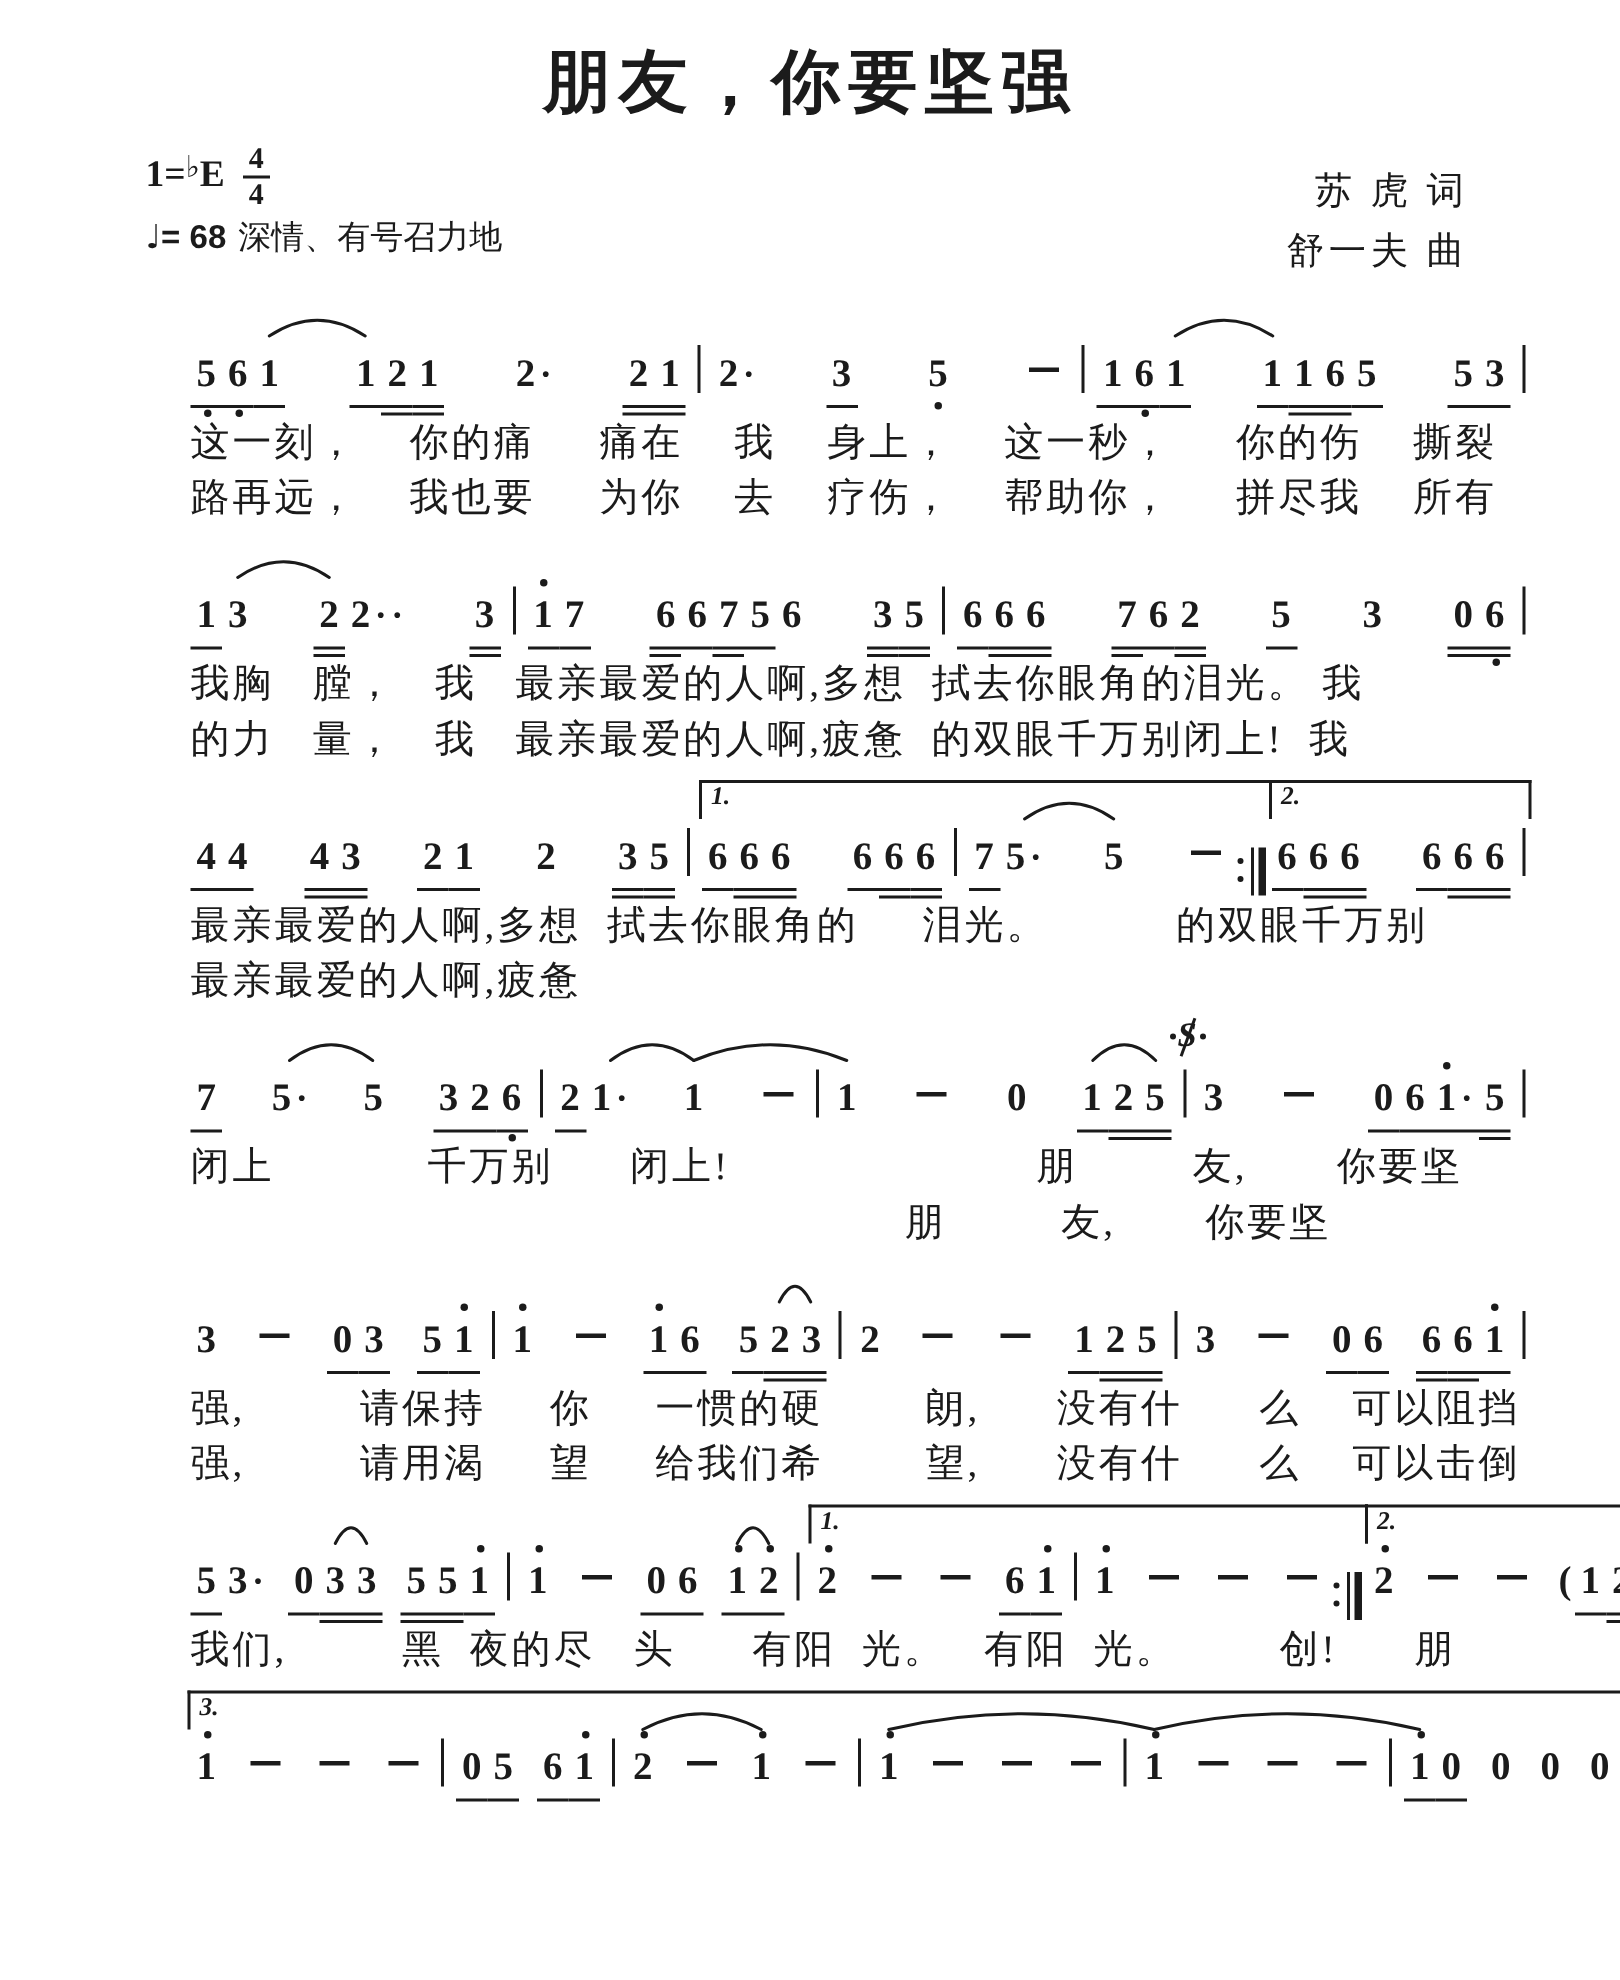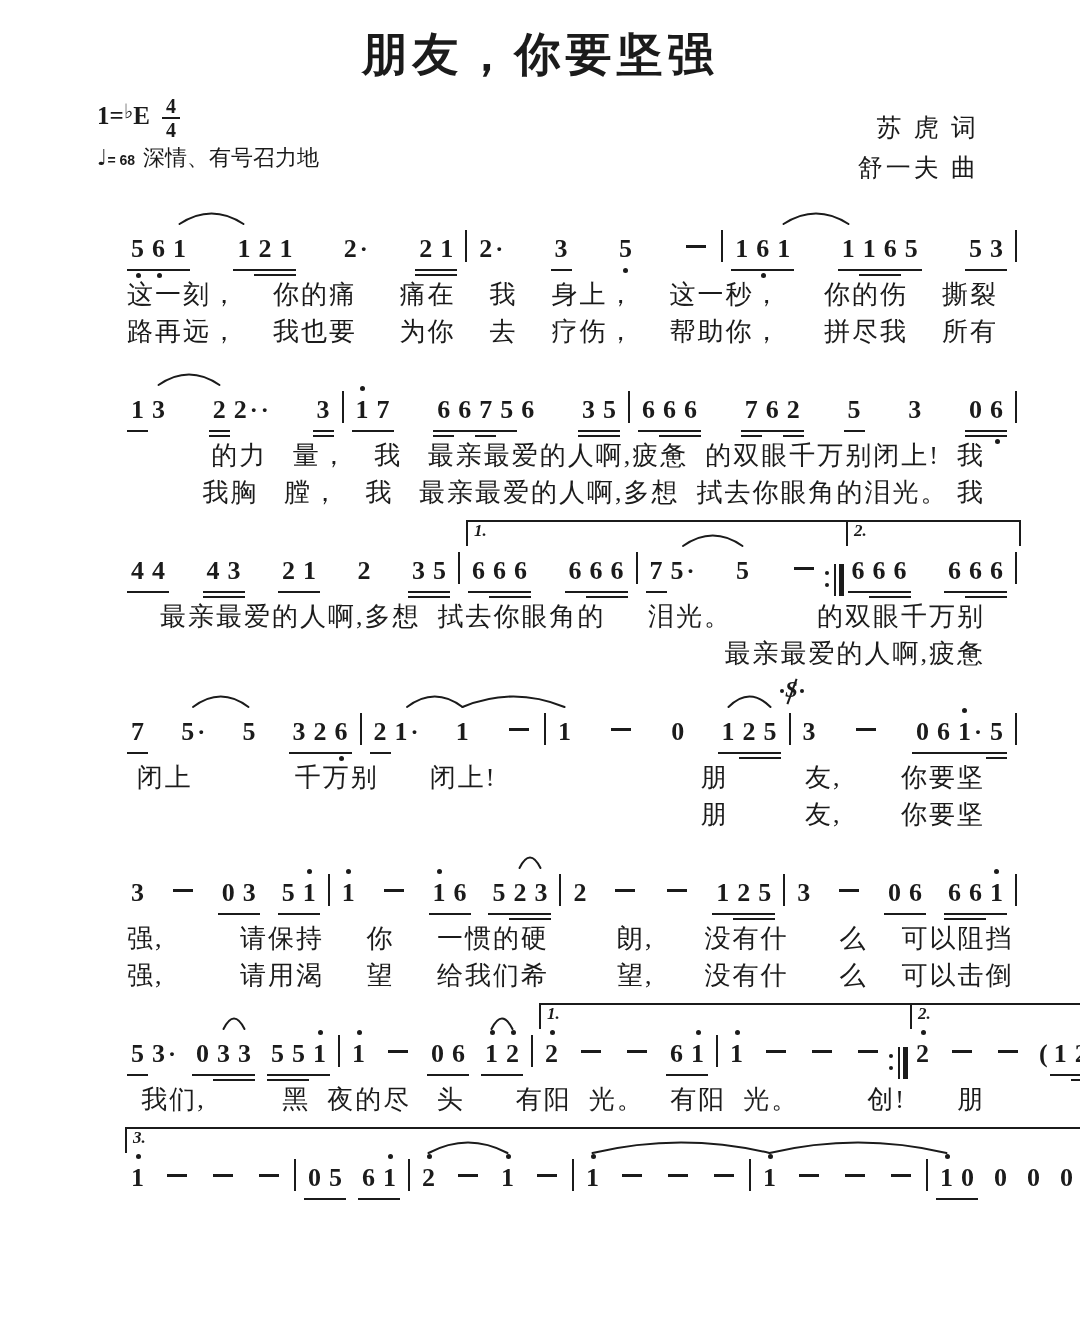--- a/index.html
+++ b/index.html
@@ -13,21 +13,21 @@
   .meta{position:relative;height:104px;}
   .keyblock{position:absolute;left:2px;top:2px;}
   .keyline{font-size:25px;font-weight:bold;line-height:34px;}
   .flat{font-family:"DejaVu Sans",sans-serif;font-size:20px;vertical-align:6px;font-weight:bold;}
   .meter{display:inline-block;vertical-align:middle;margin-left:12px;text-align:center;
          font-size:20px;font-weight:bold;line-height:20px;}
   .meter .t{display:block;border-bottom:2px solid #1b1b1b;padding:0 4px 1px;}
   .meter .b{display:block;padding-top:1px;}
   .tempoline{font-size:22px;line-height:36px;}
   .qnote{font-family:"DejaVu Sans",sans-serif;font-size:22px;font-weight:bold;}
-  .tempoval{font-weight:bold;font-family:"Liberation Sans",sans-serif;font-size:14px;}
+  .tempoval{font-weight:bold;font-family:"Liberation Sans",sans-serif;font-size:22px;}
   .expr{font-size:22px;margin-left:8px;}
   .credits{position:absolute;right:6px;top:16px;text-align:right;}
   .credits div{font-size:25px;letter-spacing:3px;line-height:40px;}
 
   
   .score-line{position:relative;padding-top:34px;margin-bottom:7px;margin-left:32px;}
   .overlay{position:absolute;top:0;left:0;right:0;height:34px;pointer-events:none;}
   .overlay svg{position:absolute;top:0;left:0;}
   .volta{position:absolute;top:2px;height:24px;border-top:2px solid #1b1b1b;
          border-left:2px solid #1b1b1b;border-right:2px solid #1b1b1b;}
@@ -61,21 +61,21 @@
   .endbar,.repbar{display:inline-block;vertical-align:-5px;margin:0 4px;white-space:nowrap;}
   .endbar i,.repbar i{display:inline-block;vertical-align:top;}
   .thin{width:2px;height:32px;background:#1b1b1b;margin-right:3px;}
   .thick{width:5px;height:32px;background:#1b1b1b;}
   .rdots{width:5px;height:32px;position:relative;margin-right:4px;}
   .rdots b{position:absolute;left:0;width:4px;height:4px;border-radius:50%;background:#1b1b1b;}
   .rdots b:first-child{top:7px;} .rdots b:last-child{top:19px;}
   .paren{font:bold 26px "Liberation Serif",serif;margin:0 2px;}
 
   .lyrics-row{font-size:26px;letter-spacing:2px;line-height:37px;height:37px;
-              white-space:pre;font-family:"Liberation Serif",serif;text-align:right;}
+              white-space:pre;font-family:"Liberation Serif",serif;}
 </style>
 </head>
 <body>
 
 <div class="sheet">
   <h1 class="title">朋友，你要坚强</h1>
 
   <div class="meta">
     <div class="keyblock">
       <div class="keyline">
@@ -103,22 +103,22 @@
         <div class="lyrics-row">这一刻，    你的痛     痛在    我    身上，    这一秒，     你的伤    撕裂</div>
         <div class="lyrics-row">路再远，    我也要     为你    去    疗伤，    帮助你，     拼尽我    所有</div>
       </div>
       <div class="score-line">
         <div class="overlay">
           <svg width="890" height="34">
             <path d="M 31.5 28 Q 62 7 92.5 28" fill="none" stroke="#1b1b1b" stroke-width="2" stroke-linecap="round"></path>
           </svg>
         </div>
         <div class="notes-row"><span class="note"><b class="dg">1</b><i class="ul ul1"></i></span><span class="note"><b class="dg">3</b></span><span class="gap" style="width: 39.75px;"></span><span class="note"><b class="dg">2</b><i class="ul ul1"></i><i class="ul ul2"></i></span><span class="note"><b class="dg">2</b><b class="aug">·</b><b class="aug">·</b></span><span class="gap" style="width: 39.75px;"></span><span class="note"><b class="dg">3</b><i class="ul ul1"></i><i class="ul ul2"></i></span><span class="bar"></span><span class="note"><b class="dg">1<i class="hid"></i></b><i class="ul ul1"></i></span><span class="note"><b class="dg">7</b><i class="ul ul1"></i></span><span class="gap" style="width: 39.75px;"></span><span class="note"><b class="dg">6</b><i class="ul ul1"></i><i class="ul ul2"></i></span><span class="note"><b class="dg">6</b><i class="ul ul1"></i></span><span class="note"><b class="dg">7</b><i class="ul ul1"></i><i class="ul ul2"></i></span><span class="note"><b class="dg">5</b><i class="ul ul1"></i></span><span class="note"><b class="dg">6</b></span><span class="gap" style="width: 39.75px;"></span><span class="note"><b class="dg">3</b><i class="ul ul1"></i><i class="ul ul2"></i></span><span class="note"><b class="dg">5</b><i class="ul ul1"></i><i class="ul ul2"></i></span><span class="bar"></span><span class="note"><b class="dg">6</b><i class="ul ul1"></i></span><span class="note"><b class="dg">6</b><i class="ul ul1"></i><i class="ul ul2"></i></span><span class="note"><b class="dg">6</b><i class="ul ul1"></i><i class="ul ul2"></i></span><span class="gap" style="width: 39.75px;"></span><span class="note"><b class="dg">7</b><i class="ul ul1"></i><i class="ul ul2"></i></span><span class="note"><b class="dg">6</b><i class="ul ul1"></i></span><span class="note"><b class="dg">2</b><i class="ul ul1"></i><i class="ul ul2"></i></span><span class="gap" style="width: 39.75px;"></span><span class="note"><b class="dg">5</b><i class="ul ul1"></i></span><span class="gap" style="width: 39.75px;"></span><span class="note"><b class="dg">3</b></span><span class="gap" style="width: 39.75px;"></span><span class="note"><b class="dg">0</b><i class="ul ul1"></i><i class="ul ul2"></i></span><span class="note"><b class="dg">6<i class="lod" style="bottom: -19px;"></i></b><i class="ul ul1"></i><i class="ul ul2"></i></span><span class="bar"></span></div>
+        <div class="lyrics-row">我胸   膛，   我   最亲最爱的人啊,多想  拭去你眼角的泪光。 我</div>
         <div class="lyrics-row">的力   量，   我   最亲最爱的人啊,疲惫  的双眼千万别闭上!  我</div>
-        <div class="lyrics-row">我胸   膛，   我   最亲最爱的人啊,多想  拭去你眼角的泪光。 我</div>
       </div>
       <div class="score-line">
         <div class="overlay">
           <svg width="890" height="34">
             <path d="M 556 28 Q 585.75 7 615.5 28" fill="none" stroke="#1b1b1b" stroke-width="2" stroke-linecap="round"></path>
           </svg>
           <div class="volta" style="left: 339px; width: 378px;"><b>1.</b></div>
           <div class="volta" style="left: 719px; width: 171px;"><b>2.</b></div>
         </div>
         <div class="notes-row"><span class="note"><b class="dg">4</b><i class="ul ul1"></i></span><span class="note"><b class="dg">4</b><i class="ul ul1"></i></span><span class="gap" style="width: 33.5px;"></span><span class="note"><b class="dg">4</b><i class="ul ul1"></i><i class="ul ul2"></i></span><span class="note"><b class="dg">3</b><i class="ul ul1"></i><i class="ul ul2"></i></span><span class="gap" style="width: 33.5px;"></span><span class="note"><b class="dg">2</b><i class="ul ul1"></i></span><span class="note"><b class="dg">1</b><i class="ul ul1"></i></span><span class="gap" style="width: 33.5px;"></span><span class="note"><b class="dg">2</b></span><span class="gap" style="width: 33.5px;"></span><span class="note"><b class="dg">3</b><i class="ul ul1"></i><i class="ul ul2"></i></span><span class="note"><b class="dg">5</b><i class="ul ul1"></i><i class="ul ul2"></i></span><span class="bar"></span><span class="note"><b class="dg">6</b><i class="ul ul1"></i></span><span class="note"><b class="dg">6</b><i class="ul ul1"></i><i class="ul ul2"></i></span><span class="note"><b class="dg">6</b><i class="ul ul1"></i><i class="ul ul2"></i></span><span class="gap" style="width: 33.5px;"></span><span class="note"><b class="dg">6</b><i class="ul ul1"></i></span><span class="note"><b class="dg">6</b><i class="ul ul1"></i><i class="ul ul2"></i></span><span class="note"><b class="dg">6</b><i class="ul ul1"></i><i class="ul ul2"></i></span><span class="bar"></span><span class="note"><b class="dg">7</b><i class="ul ul1"></i></span><span class="note"><b class="dg">5</b><b class="aug">·</b></span><span class="gap" style="width: 33.5px;"></span><span class="note"><b class="dg">5</b></span><span class="gap" style="width: 33.5px;"></span><span class="dash"></span><span class="repbar"><i class="rdots"><b></b><b></b></i><i class="thin"></i><i class="thick"></i></span><span class="note"><b class="dg">6</b><i class="ul ul1"></i></span><span class="note"><b class="dg">6</b><i class="ul ul1"></i><i class="ul ul2"></i></span><span class="note"><b class="dg">6</b><i class="ul ul1"></i><i class="ul ul2"></i></span><span class="gap" style="width: 33.5px;"></span><span class="note"><b class="dg">6</b><i class="ul ul1"></i></span><span class="note"><b class="dg">6</b><i class="ul ul1"></i><i class="ul ul2"></i></span><span class="note"><b class="dg">6</b><i class="ul ul1"></i><i class="ul ul2"></i></span><span class="bar"></span></div>

